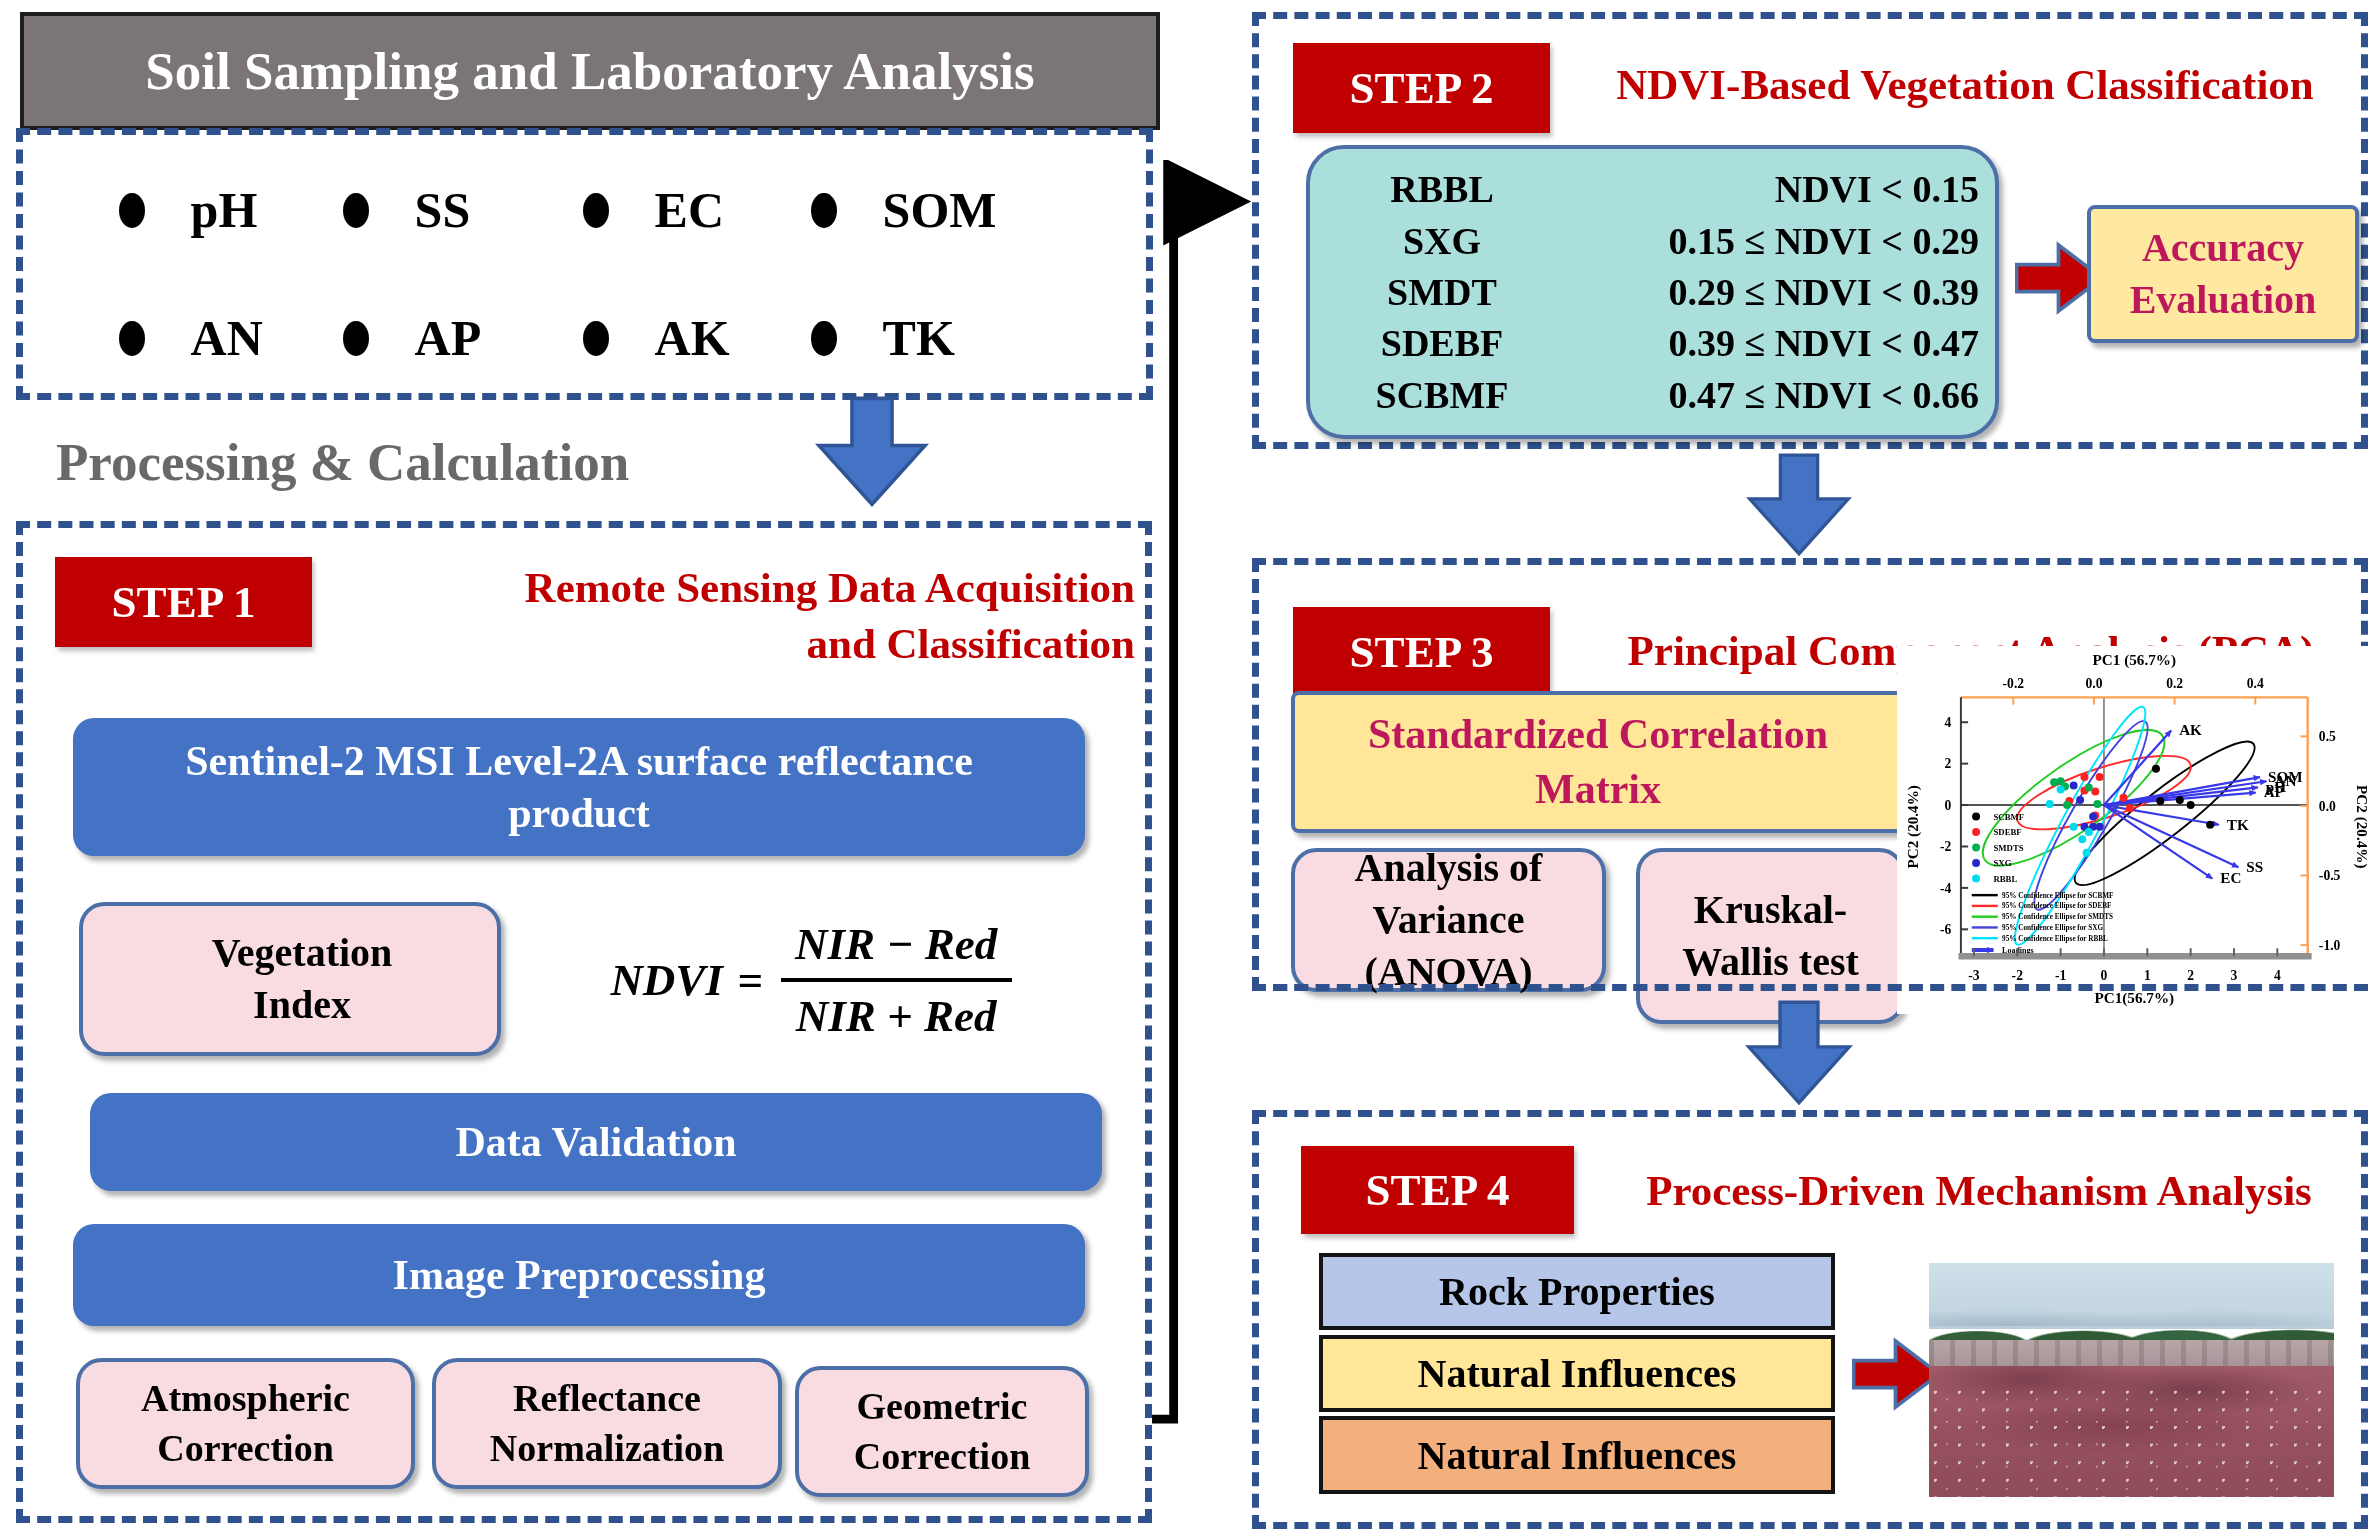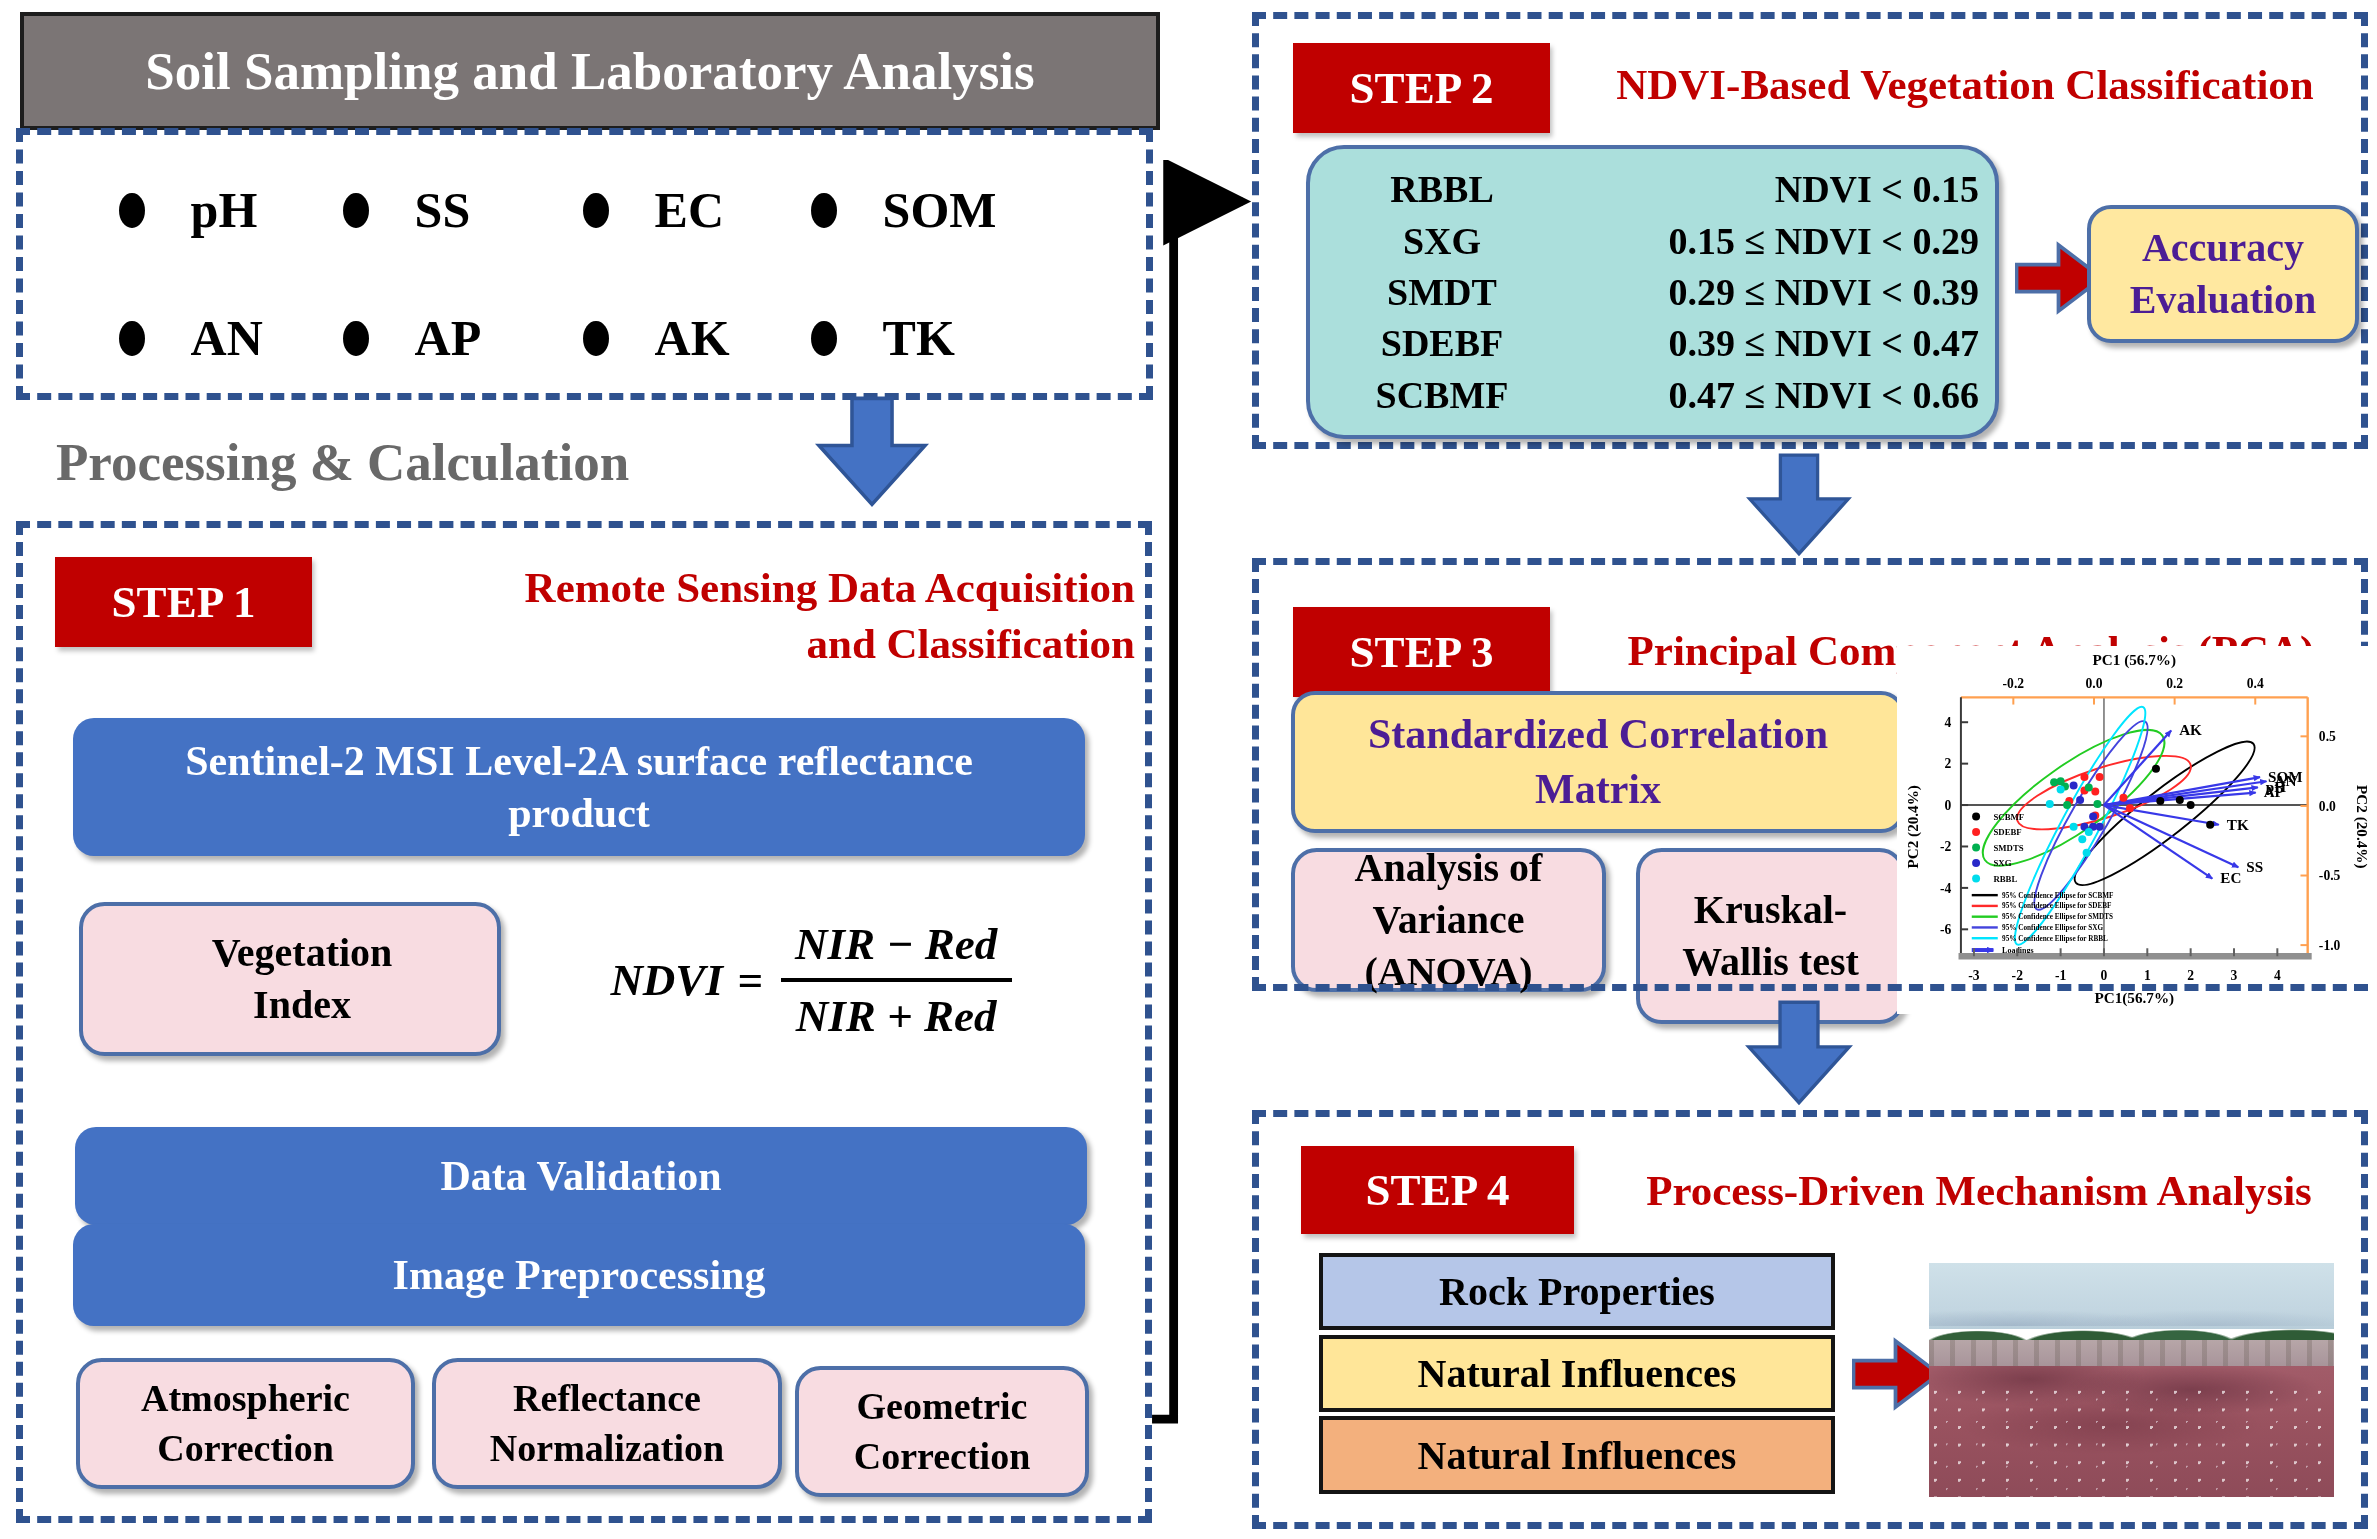--- a/index.html
+++ b/index.html
@@ -11,21 +11,21 @@
               align-items:center;justify-content:center;font-size:53px;box-sizing:border-box;}
   .badge{background:#c00000;color:#ffffff;display:flex;align-items:center;justify-content:center;
          font-size:45px;box-shadow:3.2px 4px 4.8px rgba(0,0,0,.25);}
   .rtitle{color:#c00000;font-size:43px;line-height:1.3;text-align:center;}
   .bluebox{background:#4472c4;color:#ffffff;border-radius:21px;display:flex;flex-direction:column;
            align-items:center;justify-content:center;font-size:42px;line-height:1.25;text-align:center;
            box-shadow:4px 4.8px 5.6px rgba(0,0,0,.3);}
   .pinkbox{background:#f8dce1;border:4.8px solid #4d6fa8;border-radius:25.6px;color:#000;display:flex;
            flex-direction:column;align-items:center;justify-content:center;font-size:40px;line-height:1.3;
            text-align:center;box-sizing:border-box;box-shadow:4px 4.8px 5.6px rgba(0,0,0,.3);}
-  .yellowbox{background:#ffe699;border:4.8px solid #4d6fa8;border-radius:24px;color:#4c1d95;display:flex;
+  .yellowbox{background:#ffe699;border:4.8px solid #4d6fa8;border-radius:8px;color:#be185d;display:flex;
            flex-direction:column;align-items:center;justify-content:center;font-size:42px;line-height:1.3;
            text-align:center;box-sizing:border-box;box-shadow:4px 4.8px 5.6px rgba(0,0,0,.3);}
   .tealbox{background:#abdfdc;border:4px solid #4d6fa8;border-radius:38px;color:#000;box-sizing:border-box;
            display:flex;flex-direction:column;justify-content:space-around;padding:14.4px 0;
            box-shadow:4px 4.8px 5.6px rgba(0,0,0,.3);}
   .tealrow{display:flex;align-items:center;font-size:38px;}
   .tealrow .cls{width:264px;text-align:center;}
   .tealrow .rng{flex:1;text-align:right;padding-right:16px;font-family:Liberation Serif, serif;}
   .flatbox{border:4px solid #141414;color:#000;display:flex;align-items:center;justify-content:center;
            font-size:40px;box-sizing:border-box;}
@@ -130,21 +130,21 @@
       <div>Index</div>
     </div>
     <div class="abs formula" style="left:504px;top:376px;width:568px;height:152px;">
       <span>NDVI</span>
       <span style="margin-left:14.4px;">=</span>
       <span class="frac">
         <span class="num">NIR − Red</span>
         <span class="den">NIR + Red</span>
       </span>
     </div>
-    <div class="abs bluebox" style="left:52px;top:565px;width:1012px;height:98px;margin-top:34px;">
+    <div class="abs bluebox" style="left:67px;top:565px;width:1012px;height:98px;">
       <div>Data Validation</div>
     </div>
     <div class="abs bluebox" style="left:50px;top:696px;width:1012px;height:102px;">
       <div>Image Preprocessing</div>
     </div>
     <div class="abs pinkbox" style="left:53px;top:830px;width:339px;height:131px;font-size:38px;">
       <div>Atmospheric</div>
       <div>Correction</div>
     </div>
     <div class="abs pinkbox" style="left:409px;top:830px;width:350px;height:131px;font-size:38px;">

